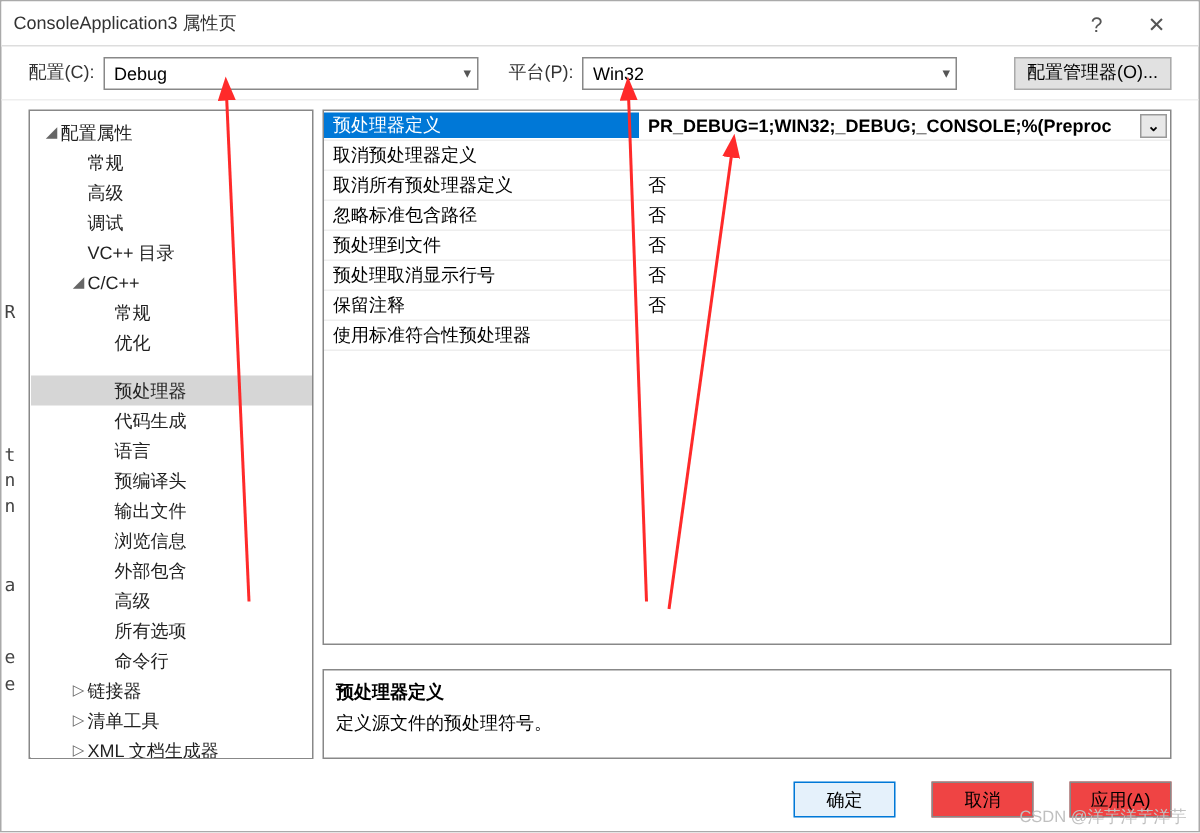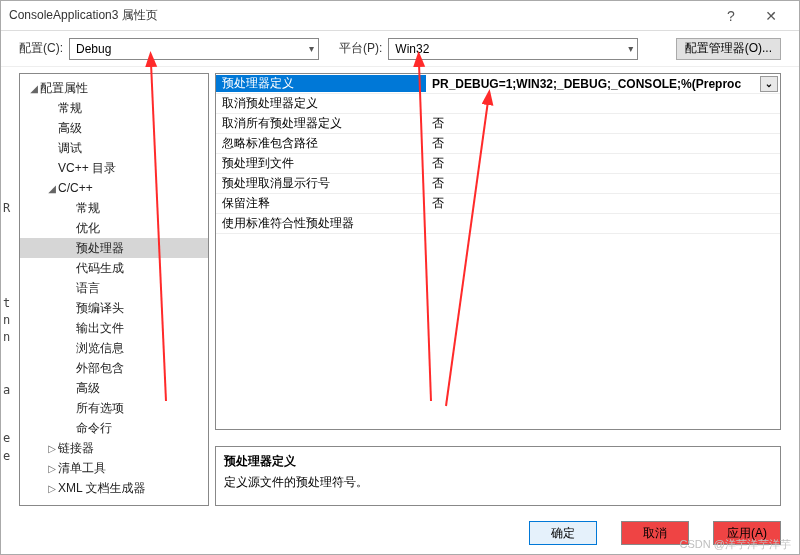--- a/index.html
+++ b/index.html
@@ -91,21 +91,21 @@
           <span>C/C++</span>
         </div>
         <div class="tree-item" style="padding-left: 44px;">
           <span class="tw"></span>
           <span>常规</span>
         </div>
         <div class="tree-item" style="padding-left: 44px;">
           <span class="tw"></span>
           <span>优化</span>
         </div>
-        <div class="tree-item selected" style="padding-left: 44px;">
+        <div class="tree-item selected" style="padding-left: 44px; margin-top: 12px;">
           <span class="tw"></span>
           <span>预处理器</span>
         </div>
         <div class="tree-item" style="padding-left: 44px;">
           <span class="tw"></span>
           <span>代码生成</span>
         </div>
         <div class="tree-item" style="padding-left: 44px;">
           <span class="tw"></span>
           <span>语言</span>

